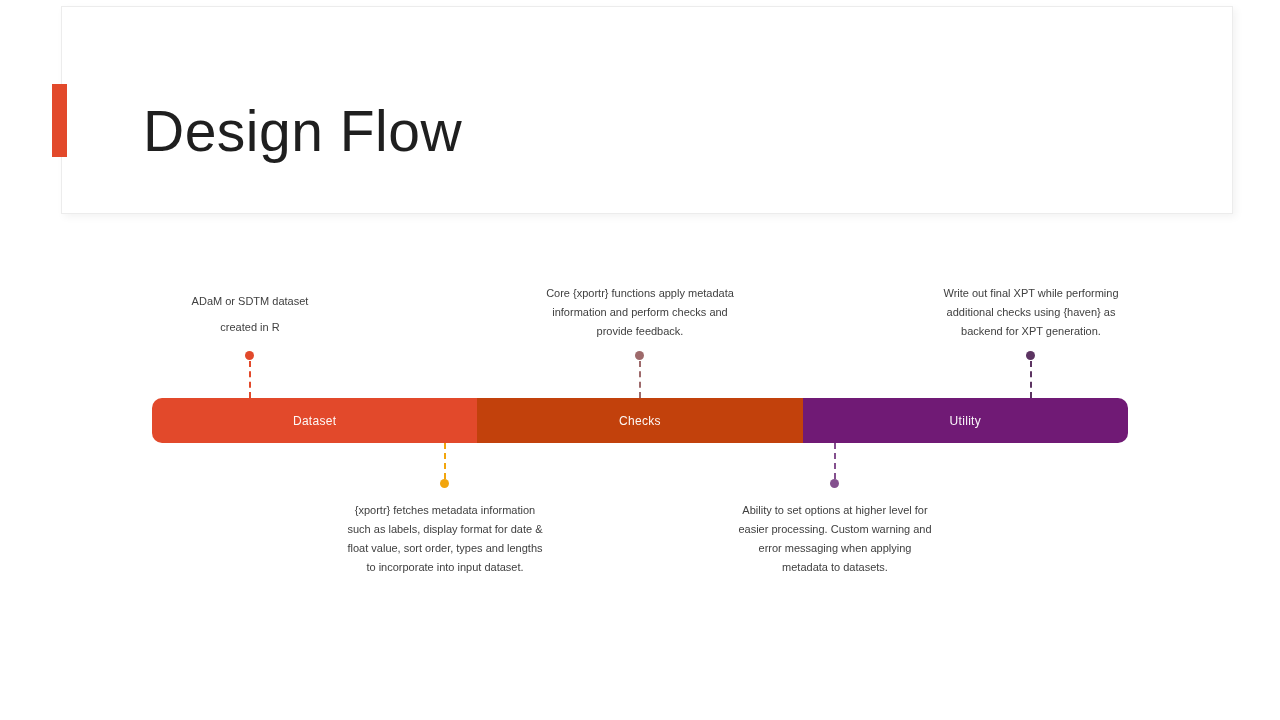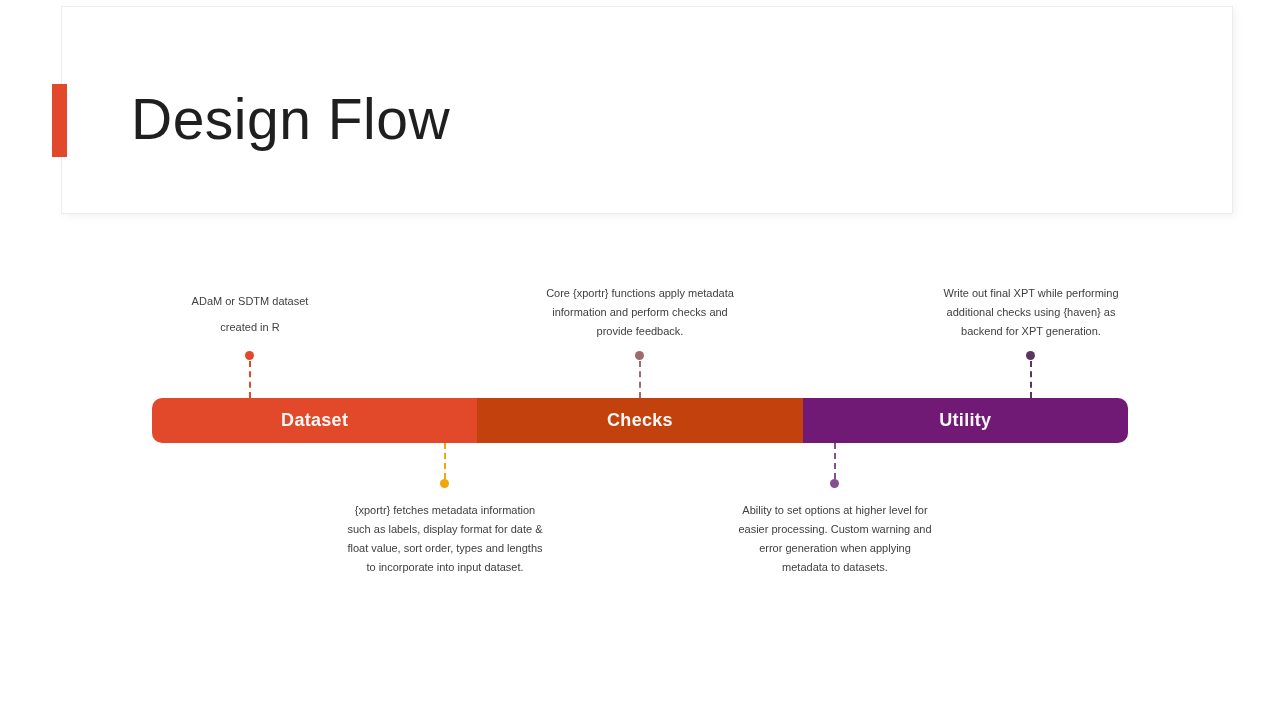--- a/index.html
+++ b/index.html
@@ -10,31 +10,31 @@
   
   .title-box{
     position:absolute;left:61px;top:6px;width:1170px;height:206px;
     background:#ffffff;border:1px solid #ececec;
     box-shadow:3px 3px 8px rgba(0,0,0,0.05);
   }
   .accent-bar{
     position:absolute;left:52px;top:84px;width:15px;height:73px;background:#E2492B;z-index:2;
   }
   .slide-title{
-    position:absolute;left:127px;top:84px;margin:4px;
+    position:absolute;left:127px;top:84px;margin:16px;
     font-size:57px;line-height:62px;font-weight:400;letter-spacing:0.5px;color:#1f1f1f;
   }
   
   .flow-bar{
     position:absolute;left:152px;top:398px;width:976px;height:45px;
     display:flex;border-radius:10px;overflow:hidden;
   }
   .segment{
     flex:1 1 0;display:flex;align-items:center;justify-content:center;
-    font-size:18px;color:rgba(255,255,255,0.96);letter-spacing:0.3px;font-weight:bold;
+    font-size:12px;color:rgba(255,255,255,0.96);letter-spacing:0.3px;
   }
   .seg-dataset{background:#E2492B;}
   .seg-metadata{background:#F2A50D;}
   .seg-checks{background:#c2410c;}
   .seg-utility{background:#701a75;}
   .seg-convert{background:#5C3462;}
   
   .dot{position:absolute;width:9px;height:9px;border-radius:50%;}
   .dash{position:absolute;width:0;border-left:2px dashed;}
   .c-red{background:#E2492B;border-color:#E2492B;}
@@ -76,21 +76,21 @@
 provide feedback.</div>
   <div class="note note-convert">Write out final XPT while performing
 additional checks using {haven} as
 backend for XPT generation.</div>
   <div class="note note-metadata">{xportr} fetches metadata information
 such as labels, display format for date &amp;
 float value, sort order, types and lengths
 to incorporate into input dataset.</div>
   <div class="note note-utility">Ability to set options at higher level for
 easier processing. Custom warning and
-error generation when applying
+error messaging when applying
 metadata to datasets.</div>
 
   <div class="dot dot-top c-red" style="left:245px;"></div>
   <div class="dash dash-top c-red" style="left:249px;"></div>
   <div class="dot dot-top c-mauve" style="left:635px;"></div>
   <div class="dash dash-top c-mauve" style="left:639px;"></div>
   <div class="dot dot-top c-darkpurple" style="left:1026px;"></div>
   <div class="dash dash-top c-darkpurple" style="left:1030px;"></div>
 
   <div class="dash dash-bottom c-orange" style="left:444px;"></div>

